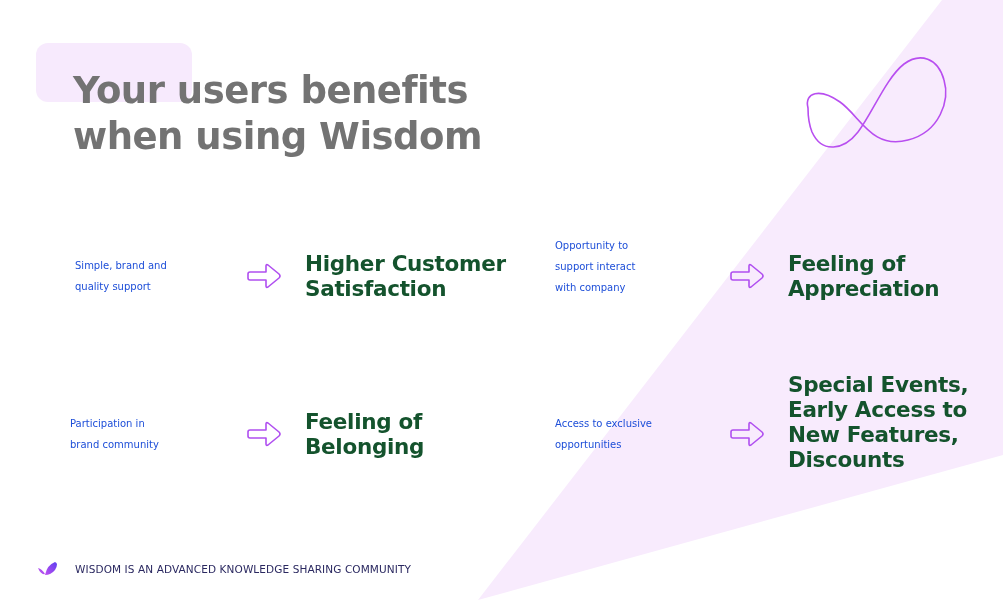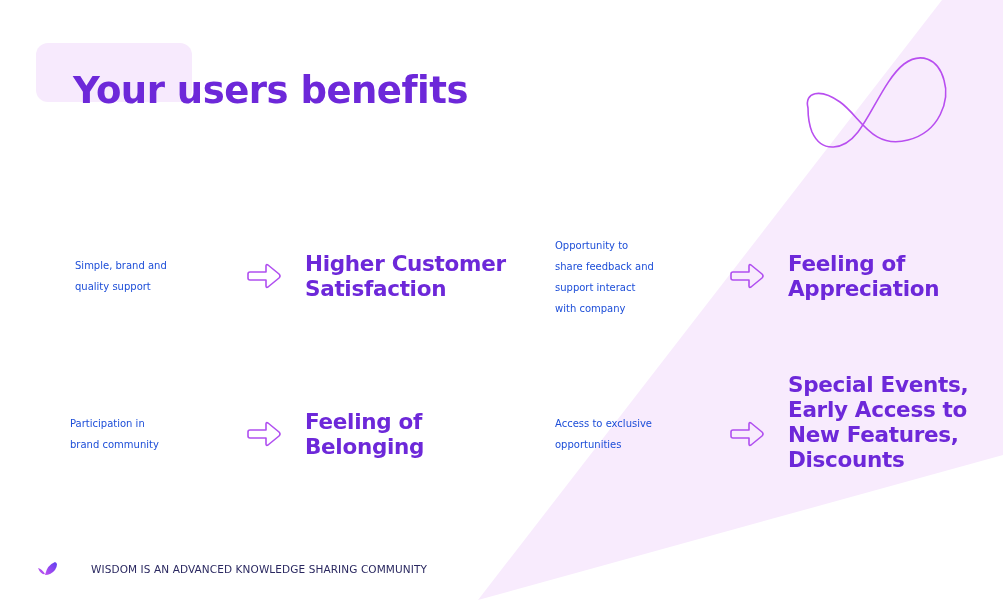--- a/index.html
+++ b/index.html
@@ -1,37 +1,38 @@
 <!DOCTYPE html>
 <html><head>
 <meta charset="utf-8">
 <style>
   html, body { margin:0; padding:0; }
   body { width:1003px; height:600px; position:relative; overflow:hidden; background:#ffffff; font-family:"DejaVu Sans", sans-serif; }
   .bg-shape { position:absolute; left:0; top:0; }
   .title-highlight { position:absolute; left:36px; top:43px; width:156px; height:59px; background:#f7eafd; border-radius:12px; }
-  .title { position:absolute; left:73px; top:68px; margin:0; font-family:"DejaVu Sans", sans-serif; font-weight:bold; font-size:37px; line-height:46px; color:#6d28d9; letter-spacing:-0.5px; }
+  .title { position:absolute; left:73px; top:68px; margin:0; font-family:"DejaVu Sans", sans-serif; font-weight:bold; font-size:37px; line-height:46px; color:#737373; letter-spacing:-0.5px; }
   .loop { position:absolute; left:800px; top:50px; }
   .cause { font-family:"DejaVu Sans", sans-serif; font-size:10px; line-height:21px; color:#1d4ed8; }
   .arrow { position:absolute; }
-  .effect { position:absolute; font-family:"DejaVu Sans", sans-serif; font-weight:bold; font-size:21.5px; line-height:25px; color:#6d28d9; letter-spacing:-0.3px; }
+  .effect { position:absolute; font-family:"DejaVu Sans", sans-serif; font-weight:bold; font-size:21.5px; line-height:25px; color:#14532d; letter-spacing:-0.3px; }
   .footer { position:absolute; left:37px; top:561px; display:flex; align-items:center; }
-  .footer-text { margin-left:32px; font-family:"DejaVu Sans", sans-serif; font-size:10.5px; color:#2a2860; letter-spacing:0.1px; }
+  .footer-text { margin-left:16px; font-family:"DejaVu Sans", sans-serif; font-size:10.5px; color:#2a2860; letter-spacing:0.1px; }
 </style>
 </head>
 <body>
 
 <svg class="bg-shape" width="1003" height="600" viewBox="0 0 1003 600">
   <polygon points="942,0 1003,0 1003,455 478,600" fill="#f8ebfd"></polygon>
 </svg>
 
 <div class="title-highlight"></div>
 
 <h1 class="title">
   <span>Your users benefits</span><br>
+  <span>when using Wisdom</span>
 </h1>
 
 <svg class="loop" width="160" height="100" viewBox="0 0 160 100">
   <path d="M 8 58 C 4 42, 20 38, 40 52 C 60 66, 72 100, 108 90 C 140 82, 150 50, 144 30 C 138 8, 120 2, 104 14 C 86 28, 72 64, 58 82 C 44 100, 22 104, 12 82 C 8 72, 8 64, 8 58 Z" fill="none" stroke="#b84ef0" stroke-width="1.6"></path>
 </svg>
 
 <div>
   <div class="cause" style="position:absolute; left:75px; top:255px;">
     <div>Simple, brand and</div>
     <div>quality support</div>
@@ -41,21 +42,20 @@
   </svg>
   <div class="effect" style="left:305px; top:251px;">
     <div>Higher Customer</div>
     <div>Satisfaction</div>
   </div>
 </div>
 
 <div>
   <div class="cause" style="position:absolute; left:555px; top:235px;">
     <div>Opportunity to</div>
-    <div>share feedback and</div>
     <div>support interact</div>
     <div>with company</div>
   </div>
   <svg class="arrow" style="left:729px; top:262px;" width="36" height="28" viewBox="0 0 36 28">
     <path d="M 4 10 H 20 V 4 Q 20 2 22 3 L 33 12 Q 35 14 33 16 L 22 25 Q 20 26 20 24 V 18 H 4 Q 2 18 2 16 V 12 Q 2 10 4 10 Z" fill="none" stroke="#b04ff0" stroke-width="1.6" stroke-linejoin="round"></path>
   </svg>
   <div class="effect" style="left:788px; top:251px;">
     <div>Feeling of</div>
     <div>Appreciation</div>
   </div>

